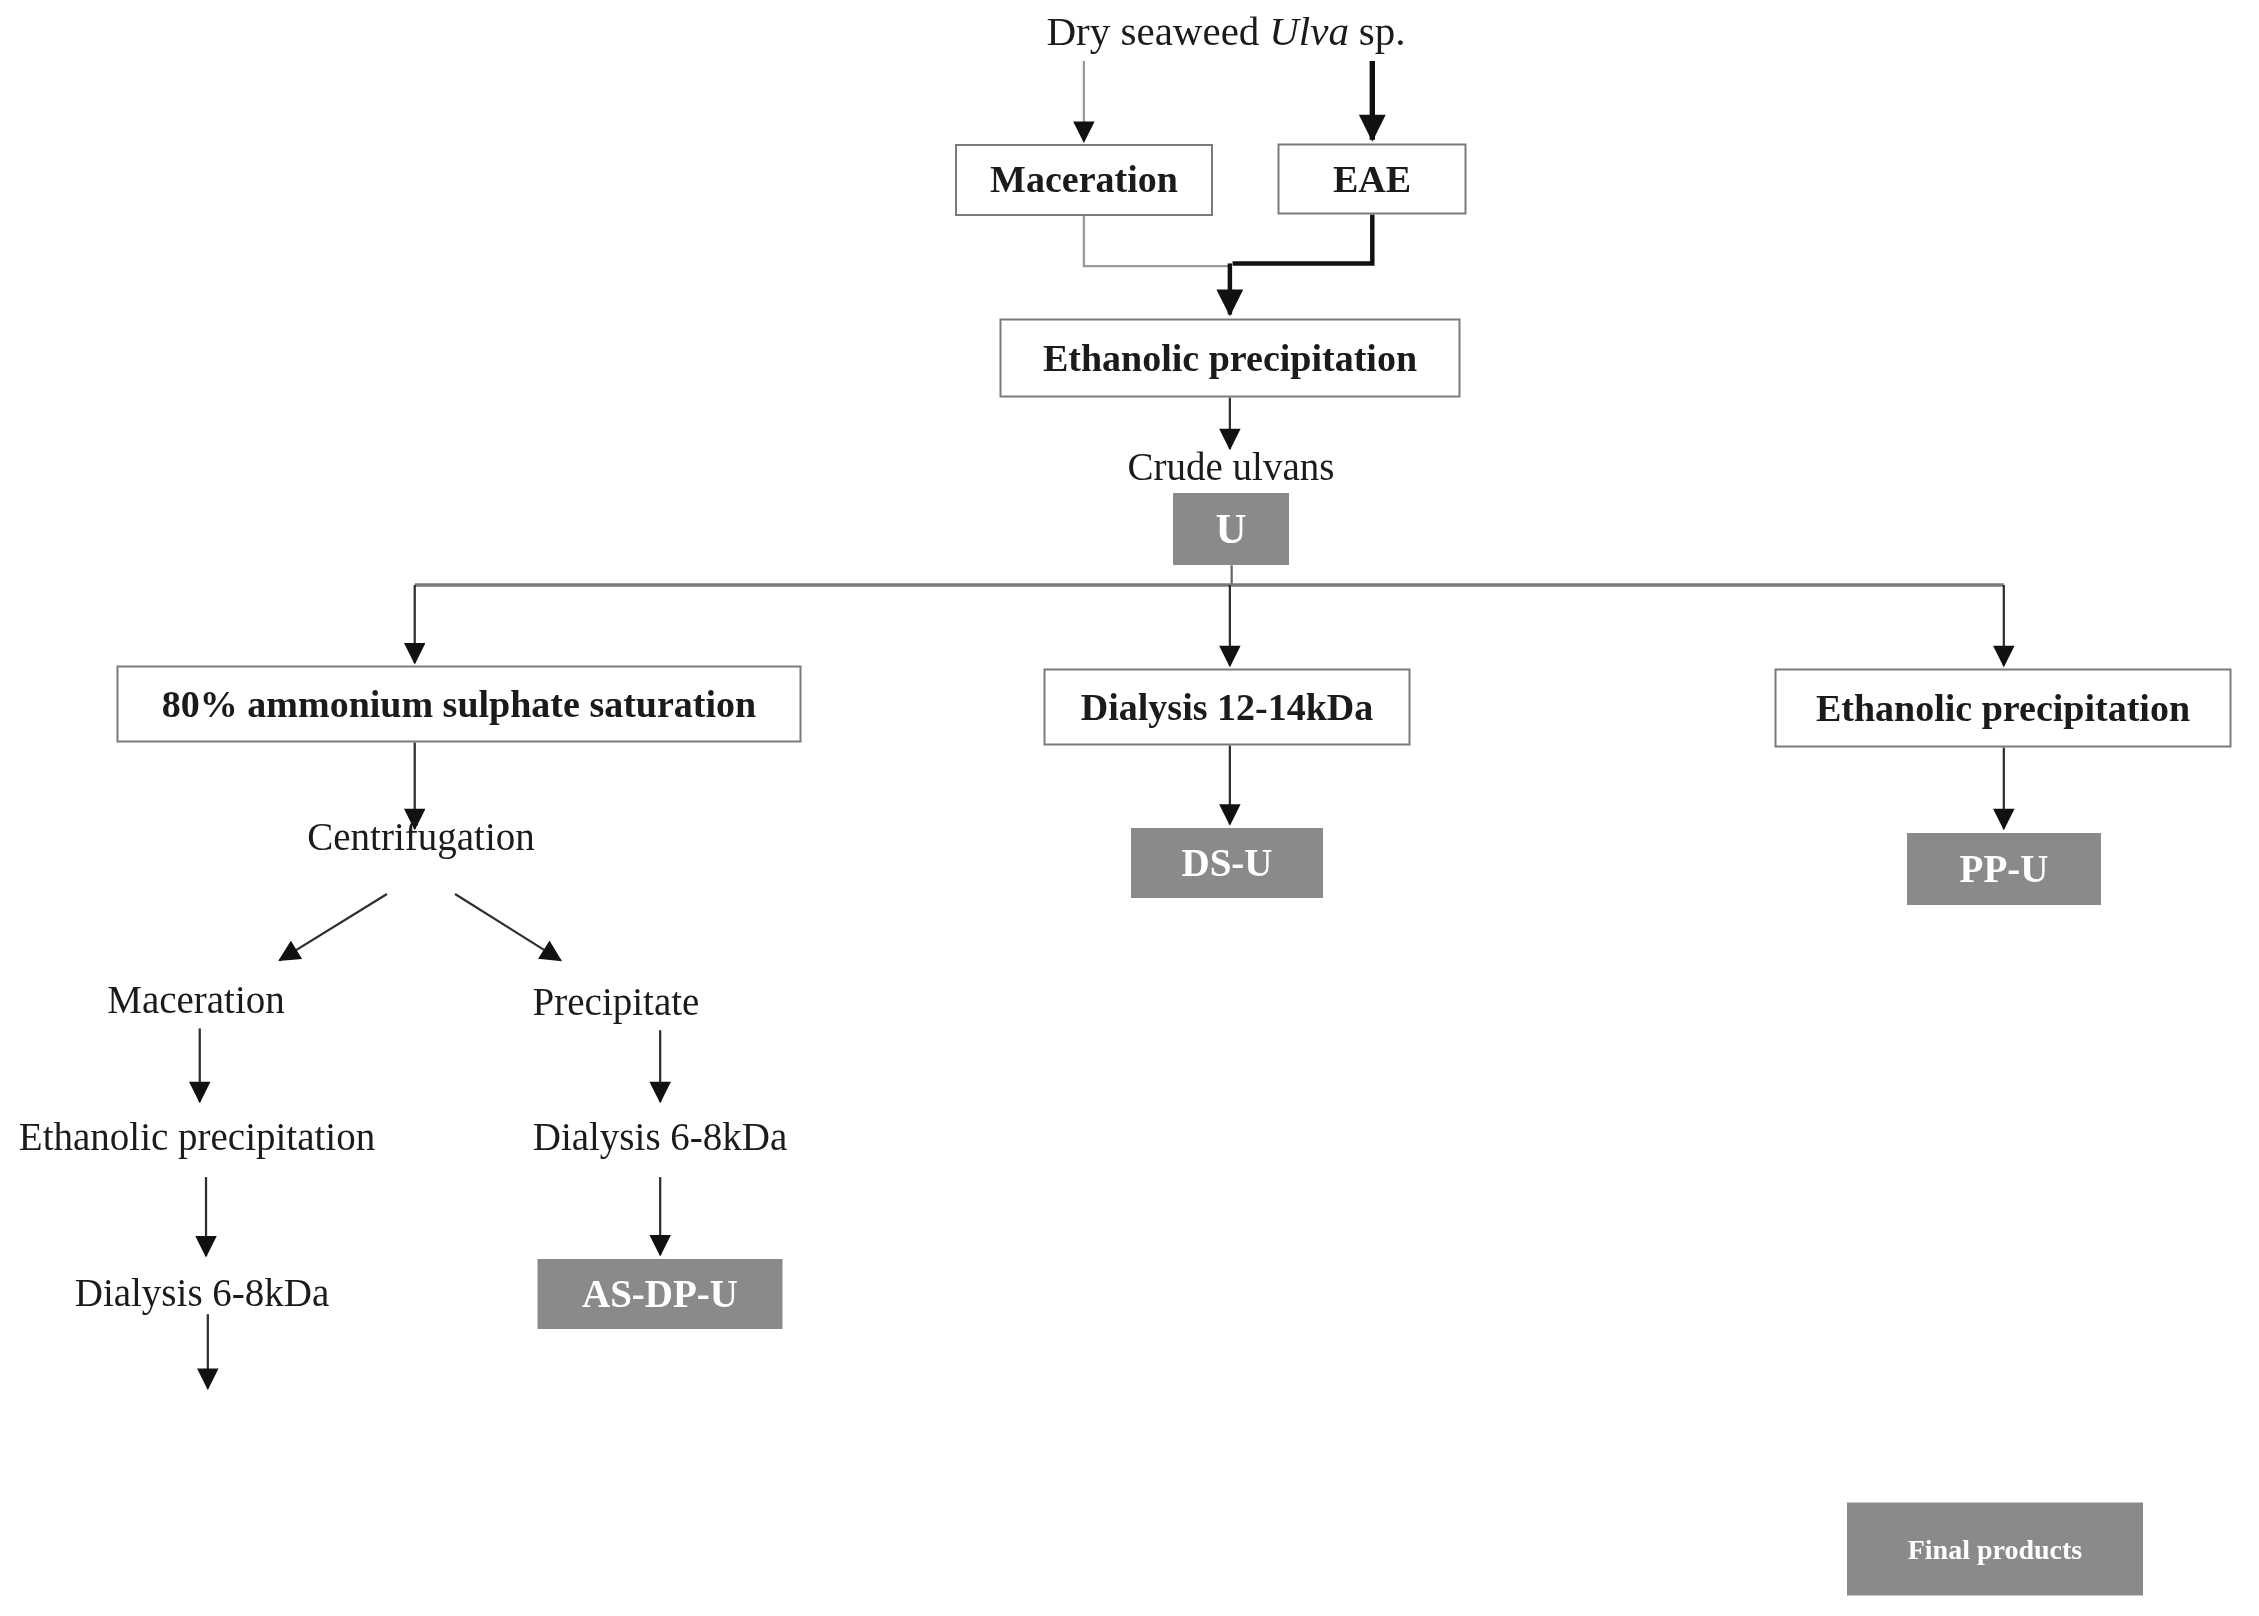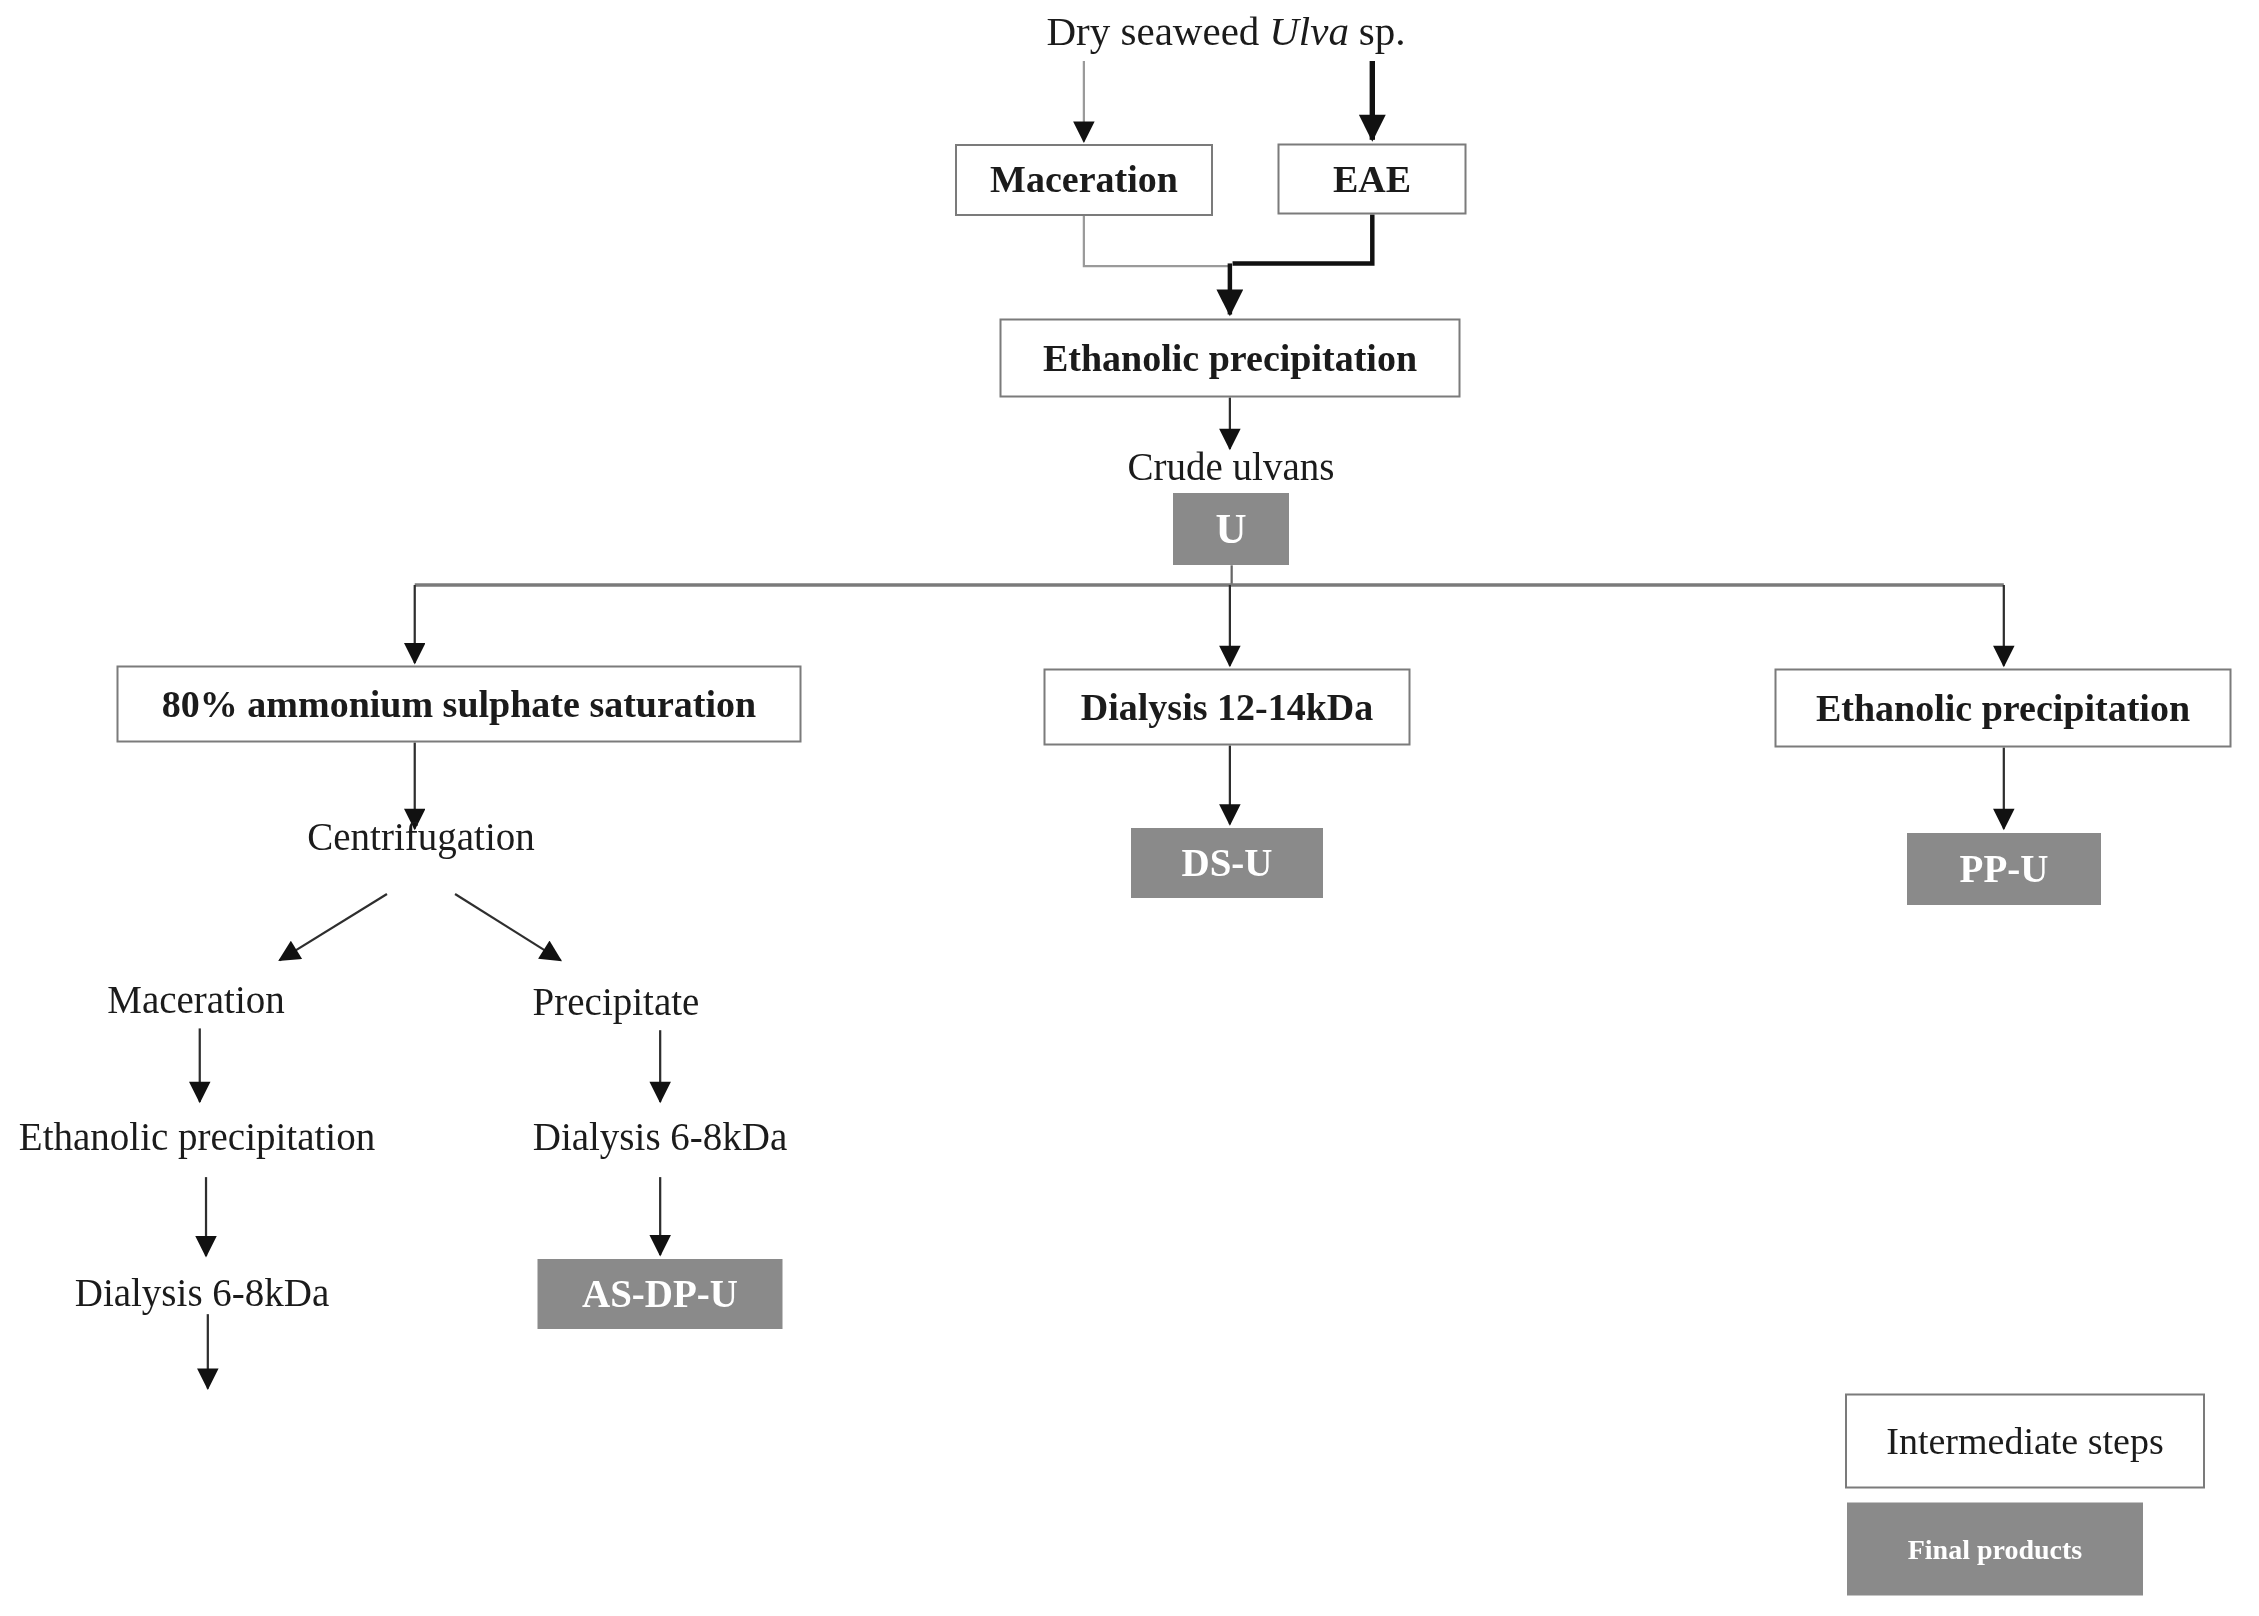--- a/index.html
+++ b/index.html
@@ -129,17 +129,16 @@
 
   <div class="node plain" id="centrifugation">Centrifugation</div>
   <div class="node plain" id="supernatant">Maceration</div>
   <div class="node plain" id="precipitate">Precipitate</div>
   <div class="node plain" id="eth2">Ethanolic precipitation</div>
   <div class="node plain" id="dial68b">Dialysis 6-8kDa</div>
   <div class="node plain" id="dial68a">Dialysis 6-8kDa</div>
 
   <div class="node product" id="asdpu">AS-DP-U</div>
 
-  <div class="node box" id="legend-int">Intermediate steps</div>
   <div class="node product" id="legend-fin">Final products</div>
 
 </div>
 
 
 </body></html>

